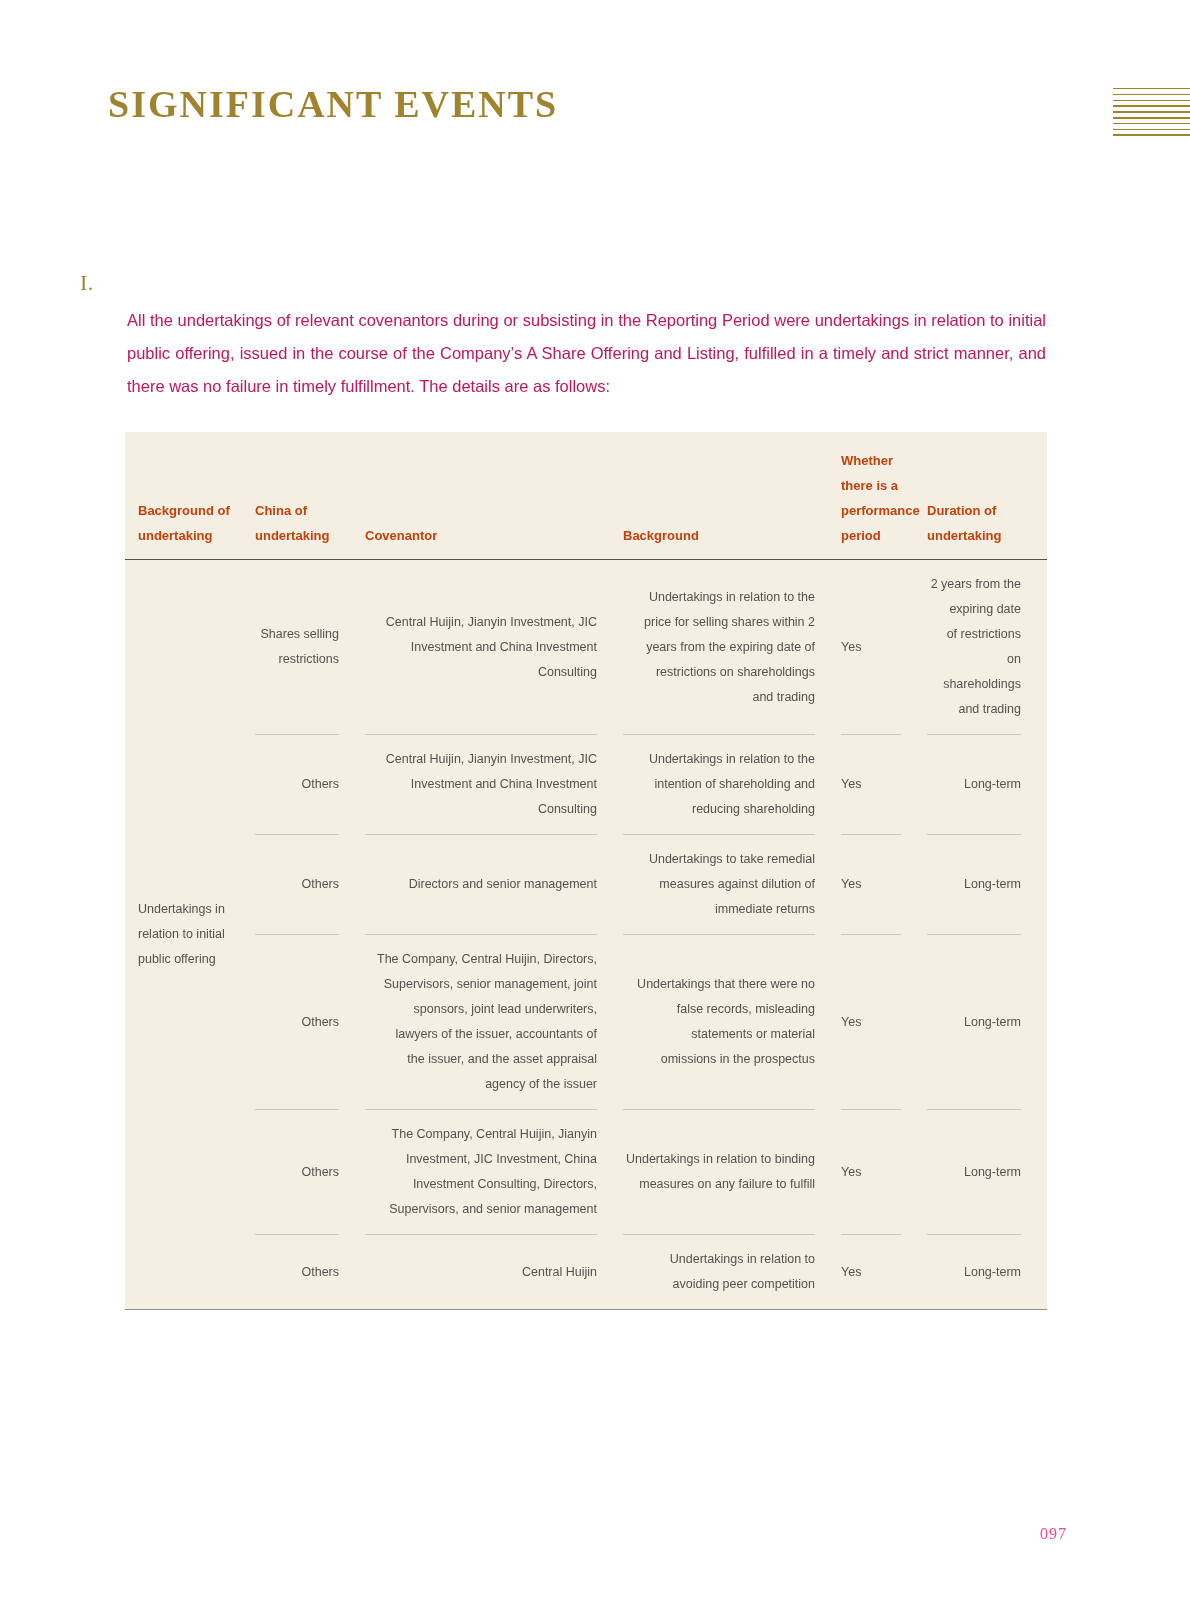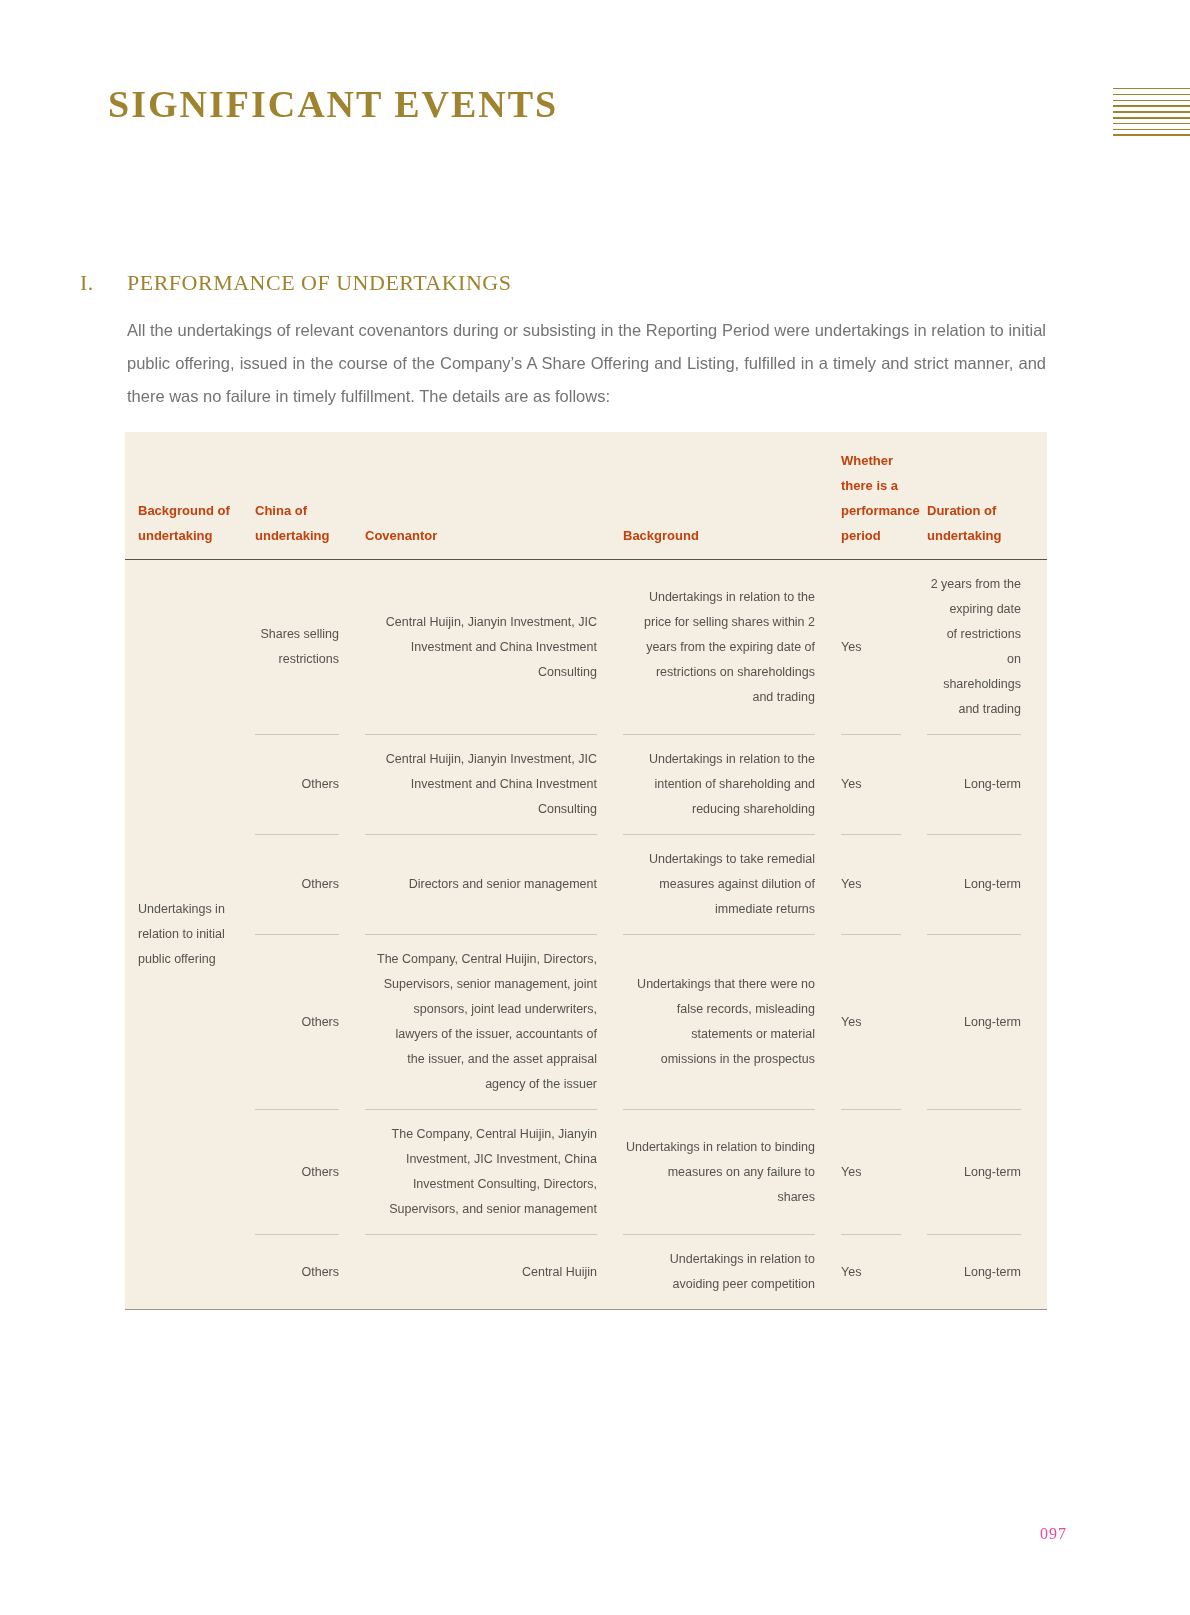--- a/index.html
+++ b/index.html
@@ -47,26 +47,26 @@
     font-family: "Liberation Serif", serif;
     font-size: 22px;
     letter-spacing: 0.5px;
   }
   .section-numeral { width: 47px; flex: 0 0 47px; }
   .section-heading { font-size: 22px; font-weight: 400; letter-spacing: 0.5px; }
   
   .intro {
     position: absolute;
     left: 127px;
-    top: 314px;
+    top: 304px;
     width: 919px;
     font-size: 16.5px;
     line-height: 33px;
     text-align: justify;
-    color: #737373;
+    color: #be185d;
   }
   
   .tbl-wrap {
     position: absolute;
     left: 125px;
     top: 432px;
     width: 922px;
   }
   table.undertakings {
     width: 922px;
@@ -125,21 +125,20 @@
 </head>
 <body>
 
 <div class="page">
 
   <div class="doc-title">SIGNIFICANT EVENTS</div>
   <div class="stripes"></div>
 
   <div class="section-row">
     <div class="section-numeral">I.</div>
-    <div class="section-heading">PERFORMANCE OF UNDERTAKINGS</div>
   </div>
 
   <p class="intro">All the undertakings of relevant covenantors during or subsisting in the Reporting Period were undertakings in relation to initial public offering, issued in the course of the Company’s A Share Offering and Listing, fulfilled in a timely and strict manner, and there was no failure in timely fulfillment. The details are as follows:</p>
 
   <div class="tbl-wrap">
     <table class="undertakings">
       <colgroup>
         <col style="width:130px">
           <col style="width:110px">
           <col style="width:258px">
@@ -230,21 +229,21 @@
             </td>
         </tr>
         <tr>
           <td class="div">
               <div class="hang">Others</div>
             </td>
           <td class="div">
               <div class="hang">The Company, Central Huijin, Jianyin Investment, JIC Investment, China Investment Consulting, Directors, Supervisors, and senior management</div>
             </td>
           <td class="div">
-              <div class="hang">Undertakings in relation to binding measures on any failure to shares</div>
+              <div class="hang">Undertakings in relation to binding measures on any failure to fulfill</div>
             </td>
           <td class="div">
               <div>Yes</div>
             </td>
           <td class="div">
               <div class="hang">Long-term</div>
             </td>
         </tr>
         <tr>
           <td>

